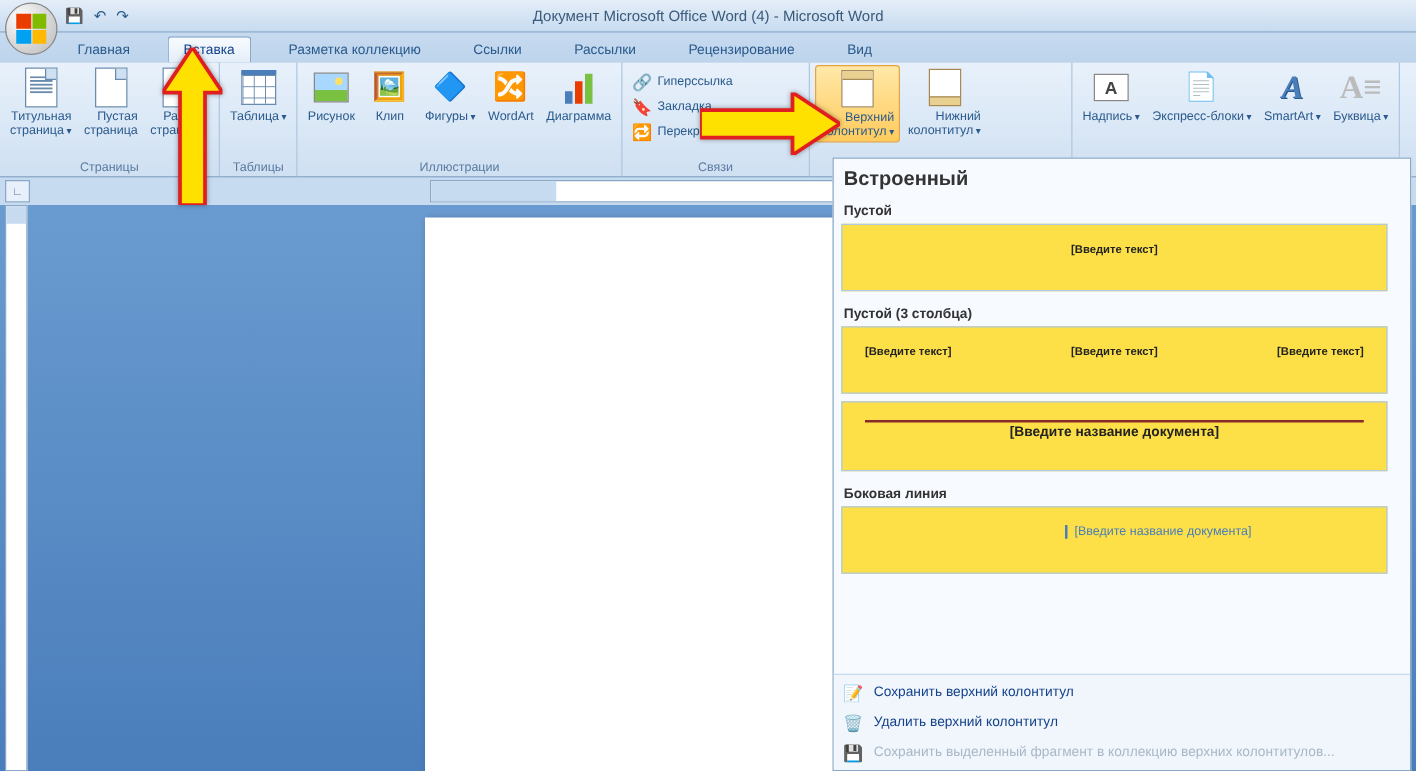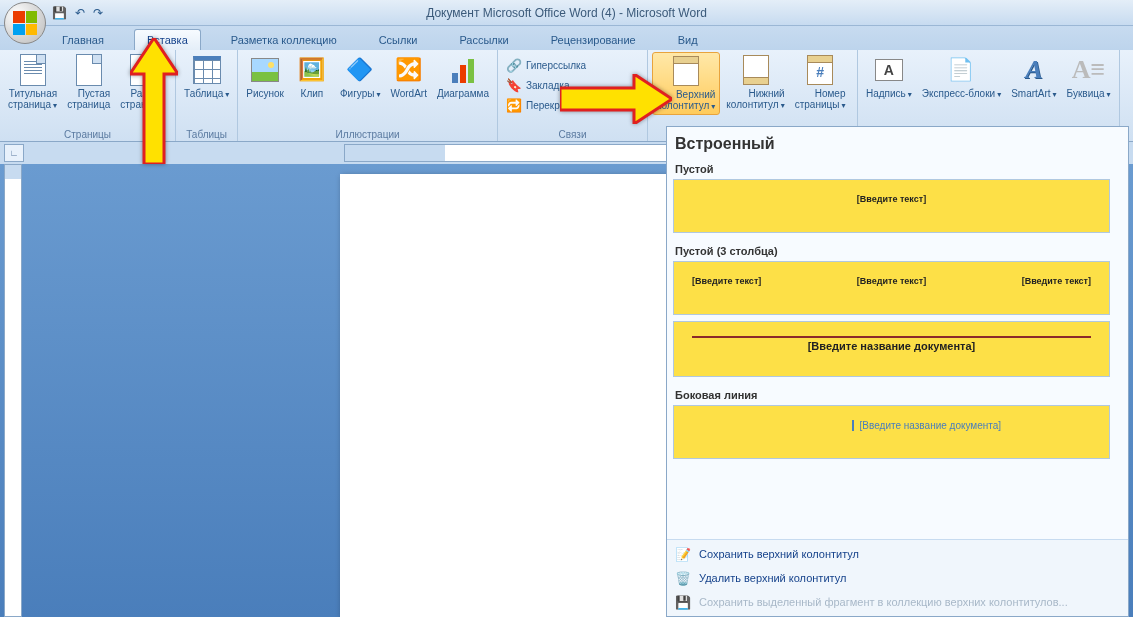--- a/index.html
+++ b/index.html
@@ -221,27 +221,20 @@
           <div class="lbl drop-caret" style="white-space:pre;">Верхний
 колонтитул</div>
         </div>
       <div class="rbtn">
           <div class="icon">
             <div class="ico-header ico-footer"></div>
           </div>
           <div class="lbl drop-caret" style="white-space:pre;">Нижний
 колонтитул</div>
         </div>
-      <div class="rbtn">
-          <div class="icon">
-            <div class="ico-header ico-hash"></div>
-          </div>
-          <div class="lbl drop-caret" style="white-space:pre;">Номер
-страницы</div>
-        </div>
     </div>
     <div class="group-label">Колонтитулы</div>
   </div>
 
   <div class="group" style="min-width:236px;">
     <div class="group-body">
       <div class="rbtn">
           <div class="icon">
             <div class="ico-textbox">A</div>
           </div>

